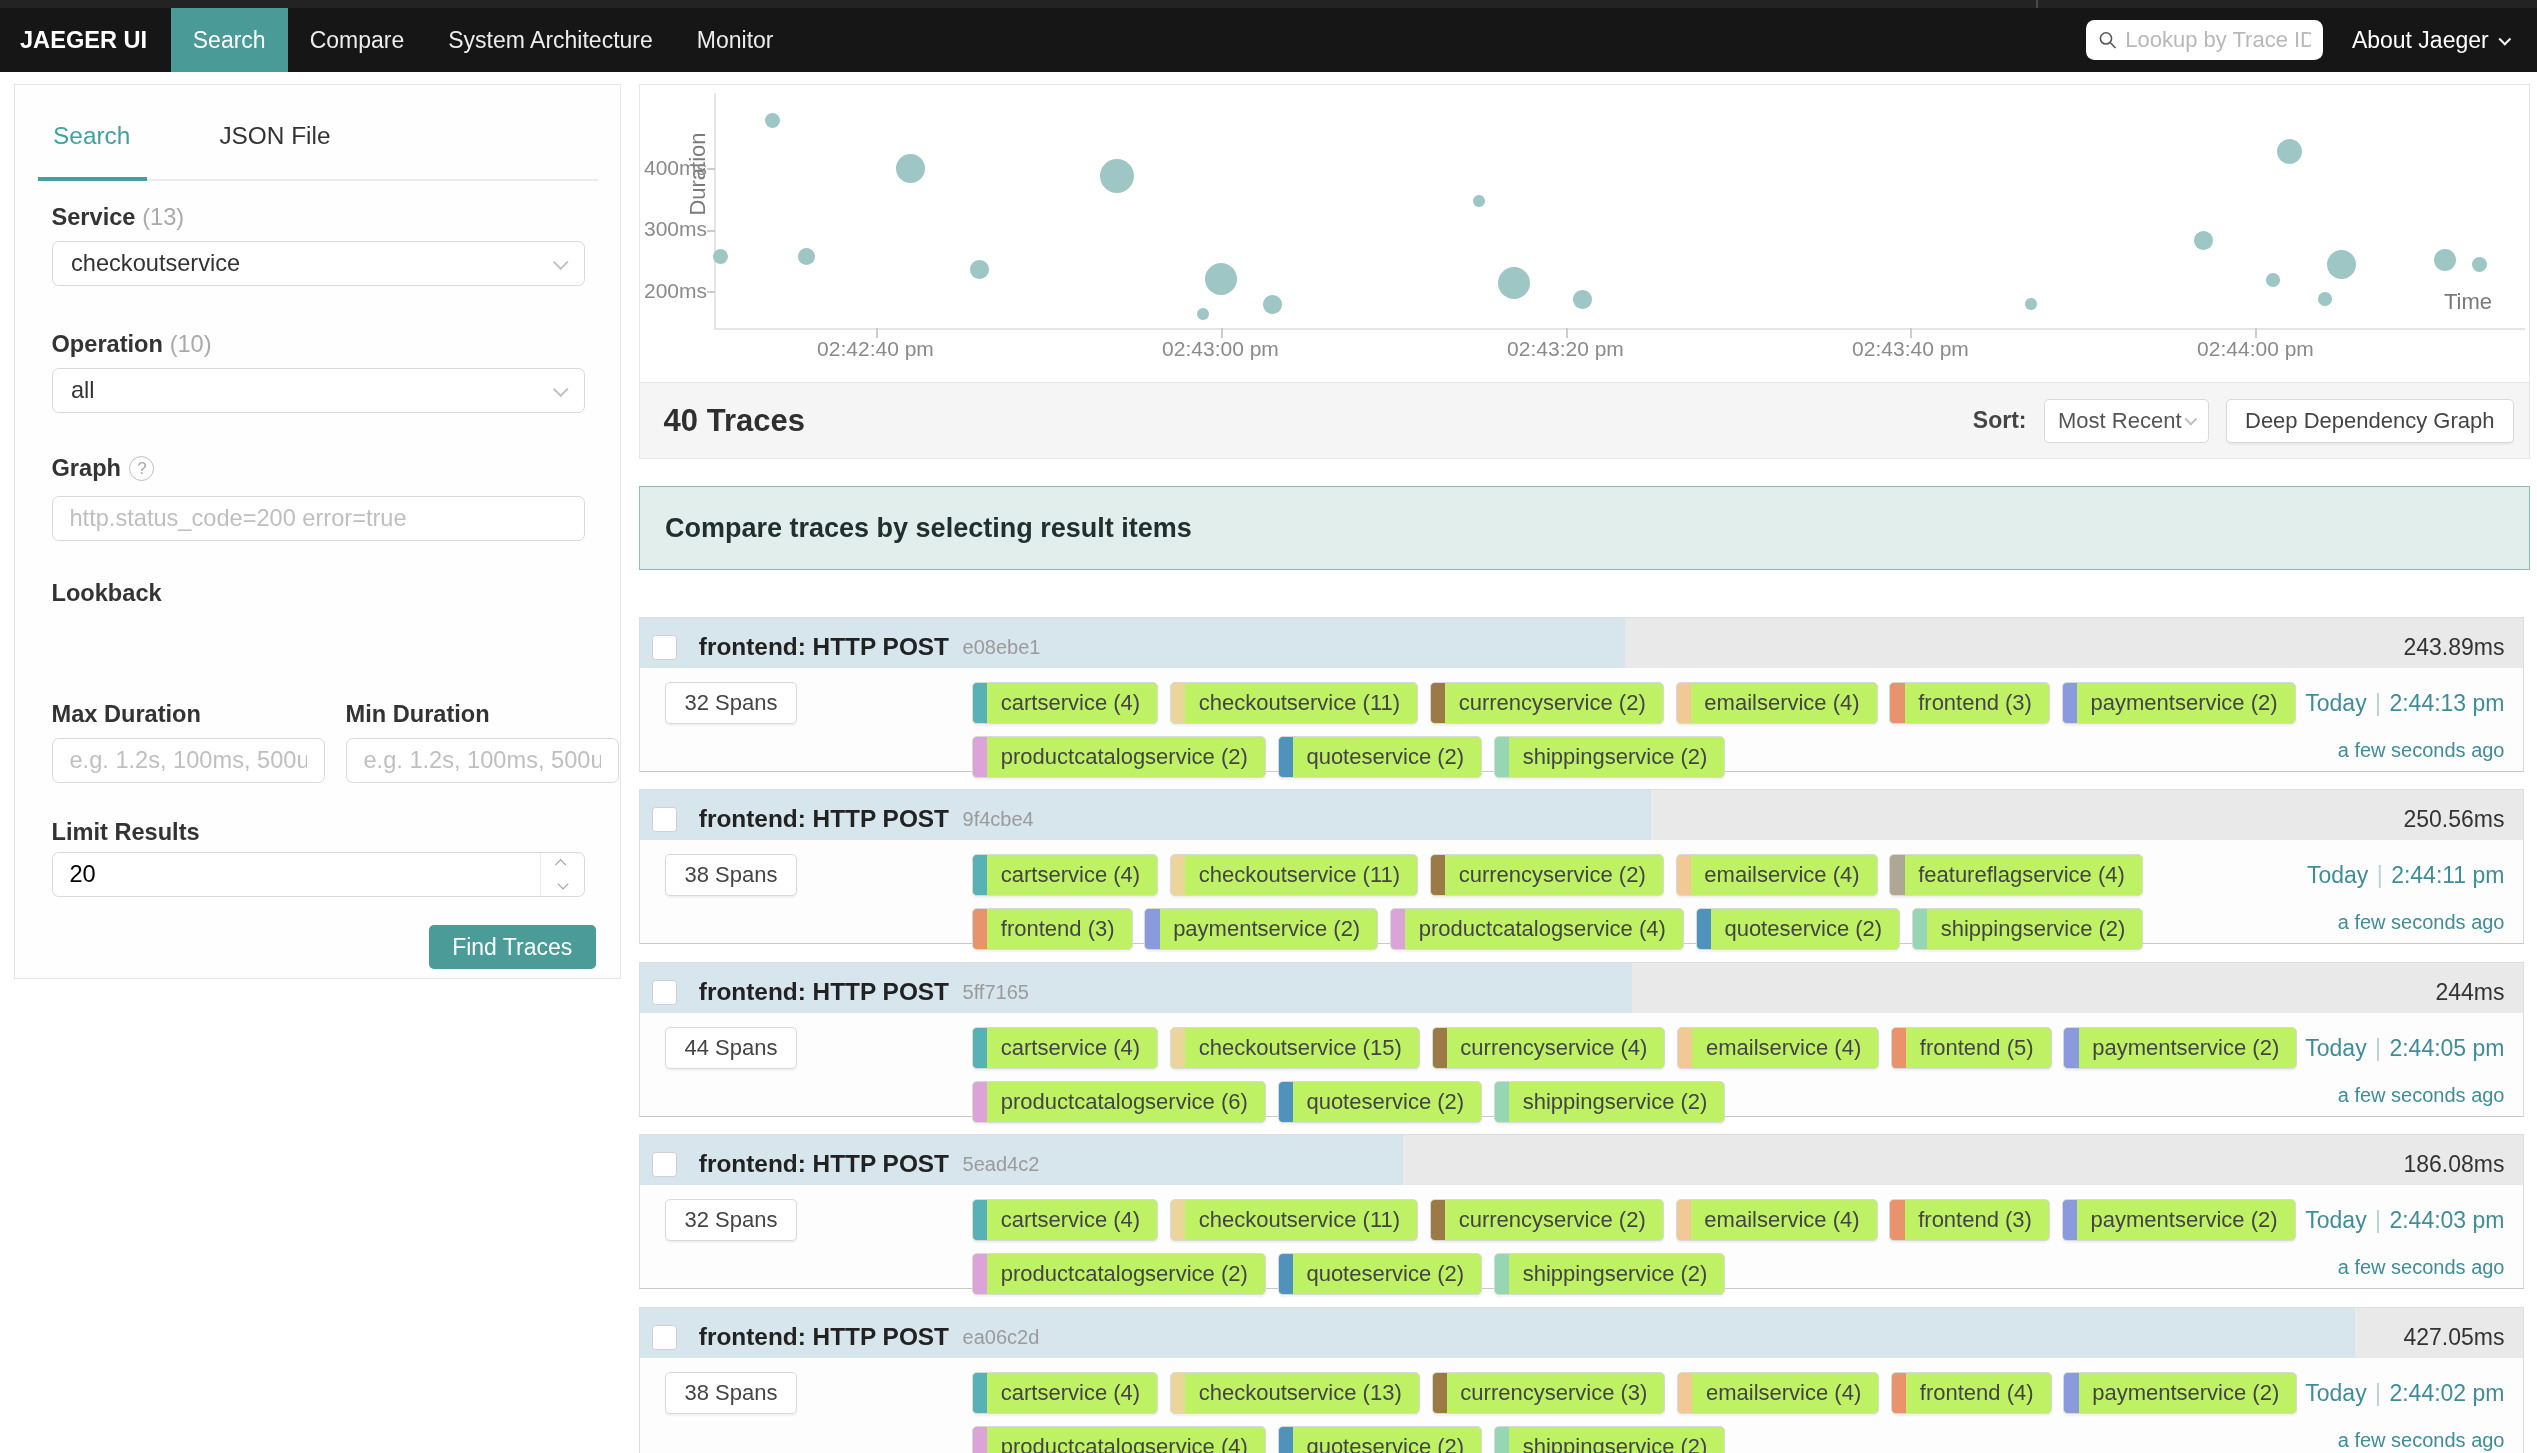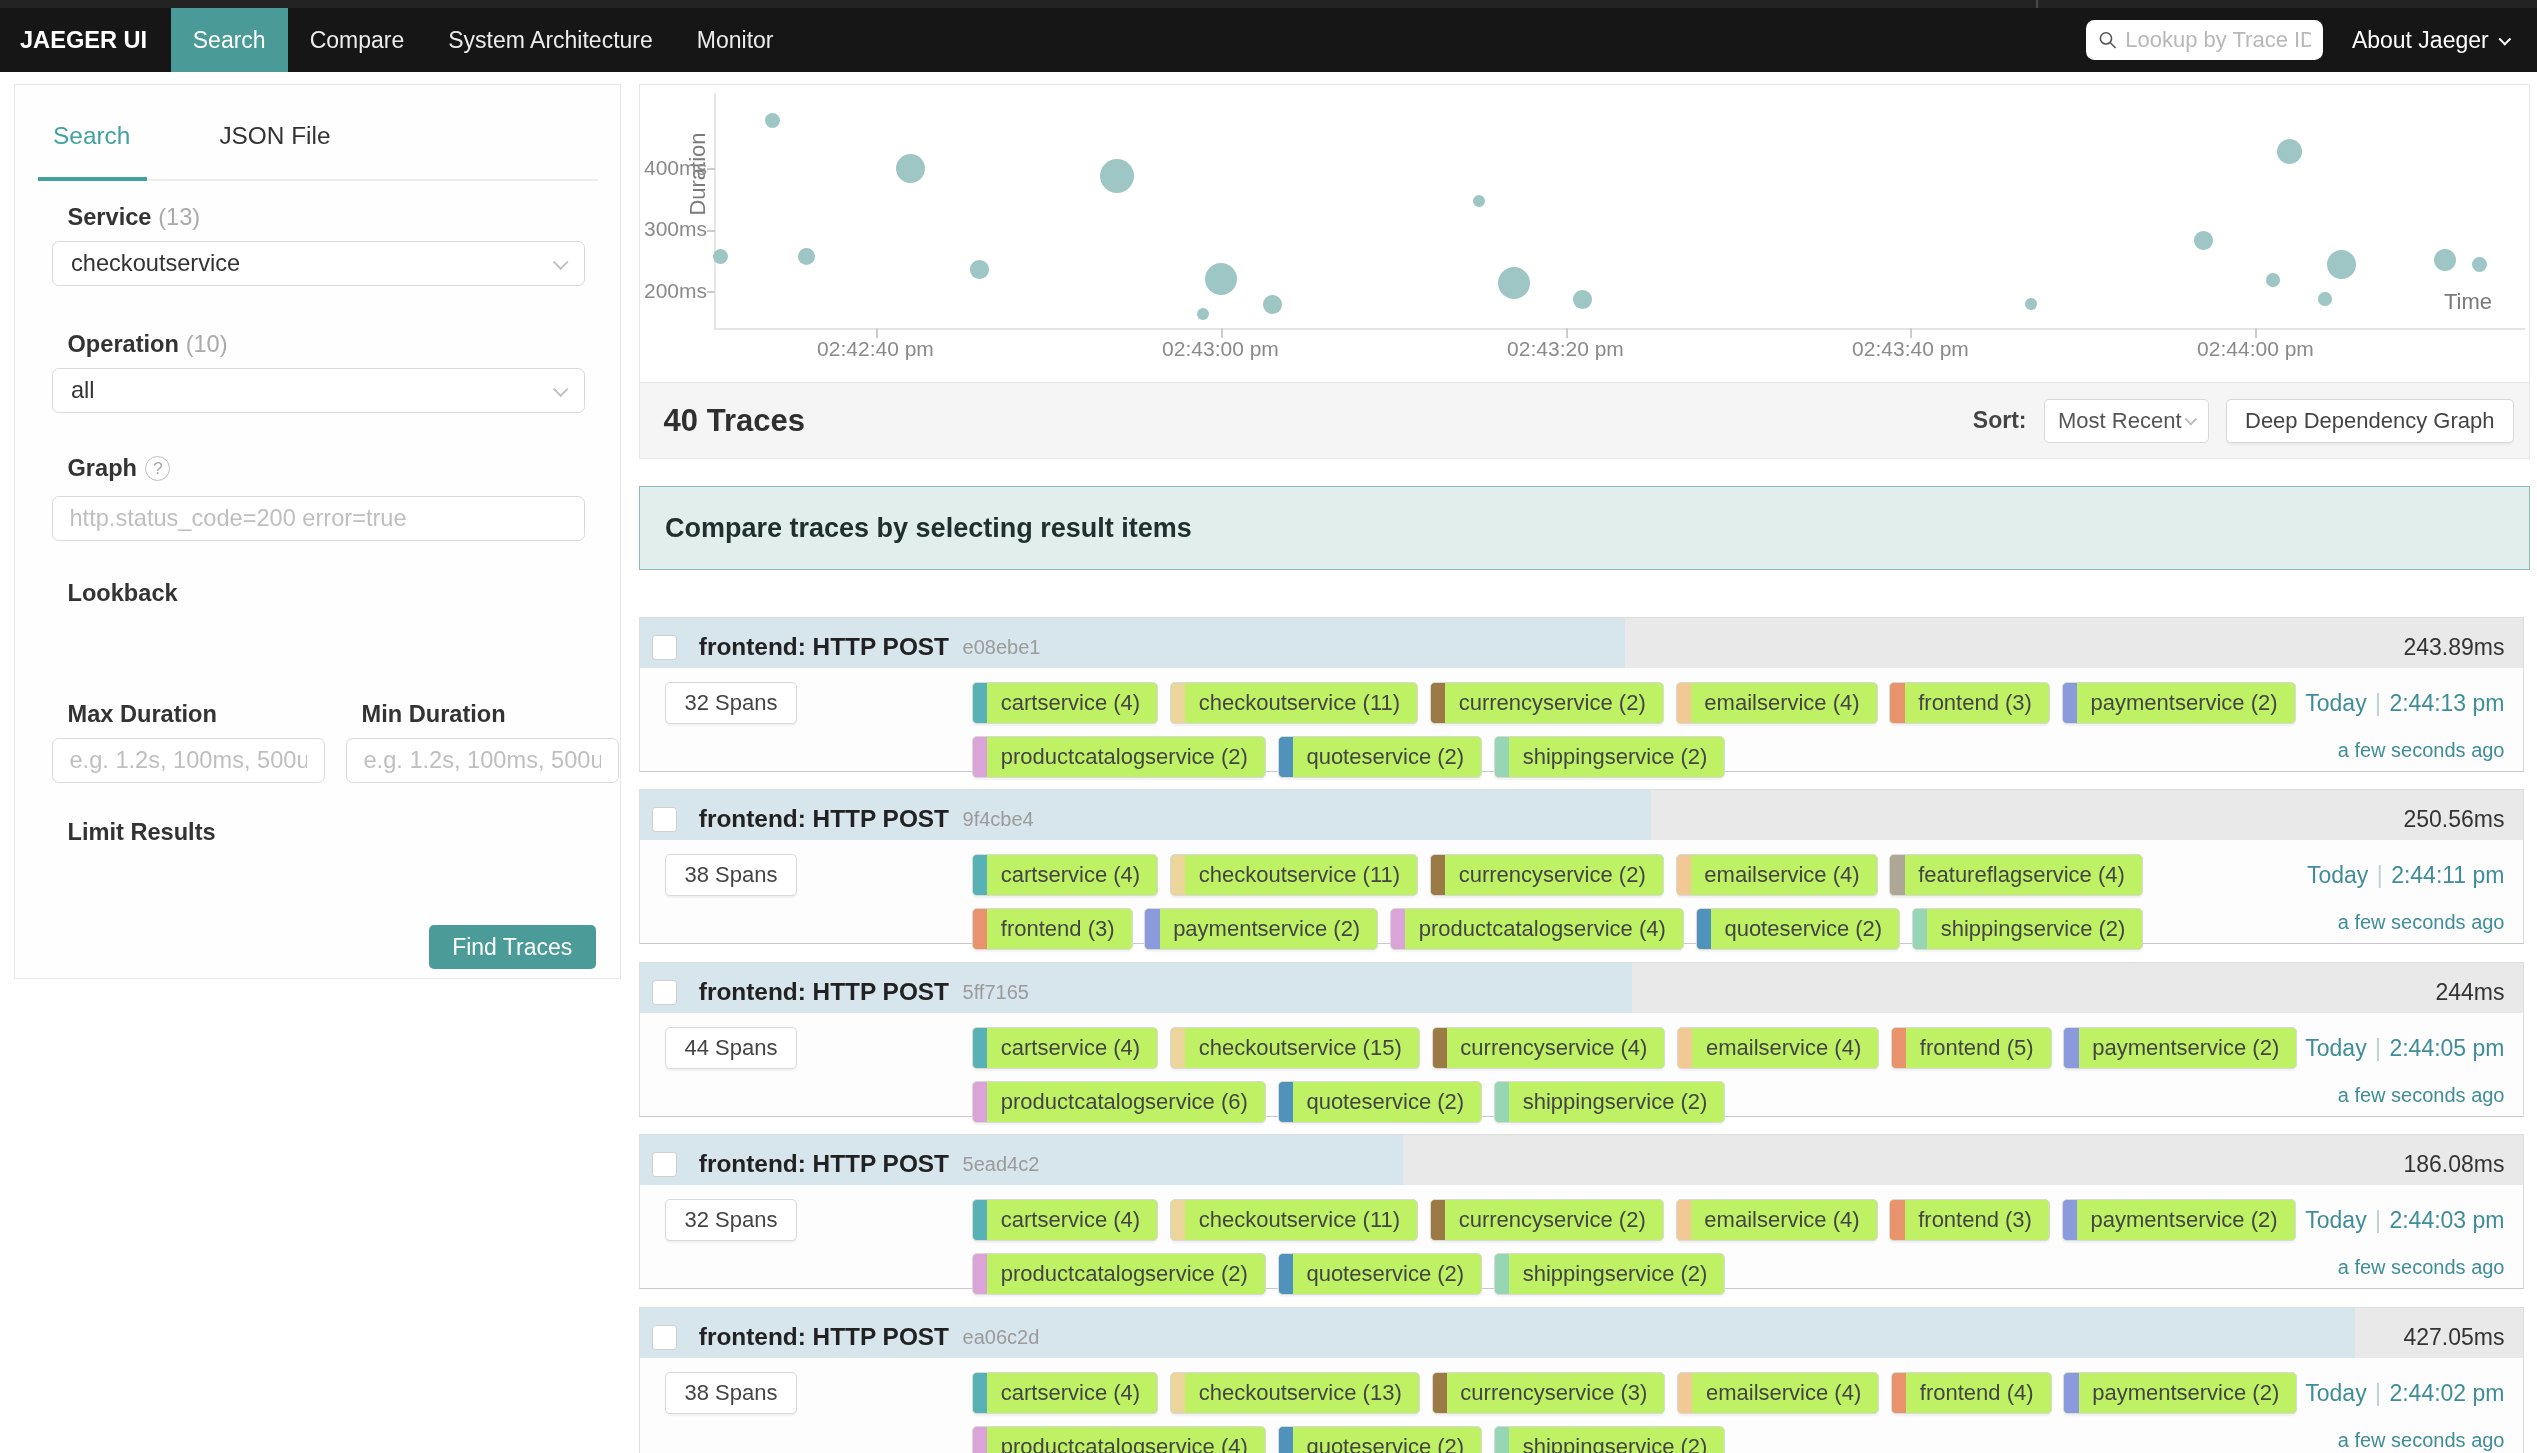--- a/index.html
+++ b/index.html
@@ -23,21 +23,21 @@
   .chev { display:inline-block; width:11px; height:11px; border-right:2.5px solid #bfbfbf; border-bottom:2.5px solid #bfbfbf; transform:rotate(45deg) translateY(-1.7px); }
   .chev.white { border-color:#fff; width:9.3px; height:9.3px; }
 
   
   .panel { position:absolute; left:13.5px; top:84px; width:607px; height:895px; background:#fefefe; border:0.8px solid #e6e6e6; }
   .tabs { position:absolute; left:23.6px; top:30px; display:flex; gap:59px; font-size:24.4px; }
   .tab { padding:6.7px 15px 22px 15px; cursor:pointer; color:#333; }
   .tab.active { color:#43a0a0; }
   .tabs-underline-full { position:absolute; left:23.6px; top:94px; width:560px; height:1.7px; background:#ececec; }
   .tabs-underline-active { position:absolute; left:23.6px; top:92px; width:109px; height:4.2px; background:#43a0a0; }
-  .f-label { position:absolute; left:37px; font-size:23.6px; font-weight:bold; color:#333;margin-left:16px; }
+  .f-label { position:absolute; left:37px; font-size:23.6px; font-weight:bold; color:#333; }
   .f-label .cnt { font-weight:normal; color:#aaa; margin-left:6.7px; }
   .f-label .help { display:inline-block; width:25px; height:25px; border:1.7px solid #c0c0c0; border-radius:50%;
     color:#a8a8a8; font-size:17px; font-weight:normal; text-align:center; line-height:23px; margin-left:8.4px; vertical-align:1.7px; cursor:pointer; }
   .selectbox { position:absolute; left:37px; width:533px; height:45px; background:#fff; border:0.8px solid #d9d9d9; border-radius:6.7px;
     display:flex; align-items:center; padding:0 18.5px; font-size:23.6px; color:#333; cursor:pointer; }
   .selectbox .chev { margin-left:auto; }
   .tinput { position:absolute; background:#fff; border:0.8px solid #d9d9d9; border-radius:6.7px; height:45px;
     font-size:23.6px; color:#333; padding:0 17px; font-family:inherit; outline:none; }
   .tinput::placeholder { color:#bfbfbf; }
   .limit-wrap { position:absolute; left:37px; top:767px; width:533px; height:45px; border:0.8px solid #d9d9d9; border-radius:6.7px; background:#fff; display:flex; }
@@ -170,20 +170,31 @@
       <span>Max Duration</span>
     </div>
     <div class="f-label" style="top:616px; left:331px;">
       <span>Min Duration</span>
     </div>
     <input class="tinput" style="left: 37px; top: 653px; width: 273px;" type="text" placeholder="e.g. 1.2s, 100ms, 500us">
     <input class="tinput" style="left: 331px; top: 653px; width: 273px;" type="text" placeholder="e.g. 1.2s, 100ms, 500us">
 
     <div class="f-label" style="top:734px;">
       <span>Limit Results</span>
+    </div>
+    <div class="limit-wrap">
+      <input type="text" value="20" style="">
+      <div class="stepper">
+        <div>
+            <span class="stp up"></span>
+          </div>
+        <div>
+            <span class="stp dn"></span>
+          </div>
+      </div>
     </div>
 
     <button class="find-btn">Find Traces</button>
   </div>
 
   <div class="chart-card" id="chart">
     <div class="axis-y"></div>
     <div class="axis-x"></div>
     <div class="ylab">Duration</div>
     <div class="xlab">Time</div>

